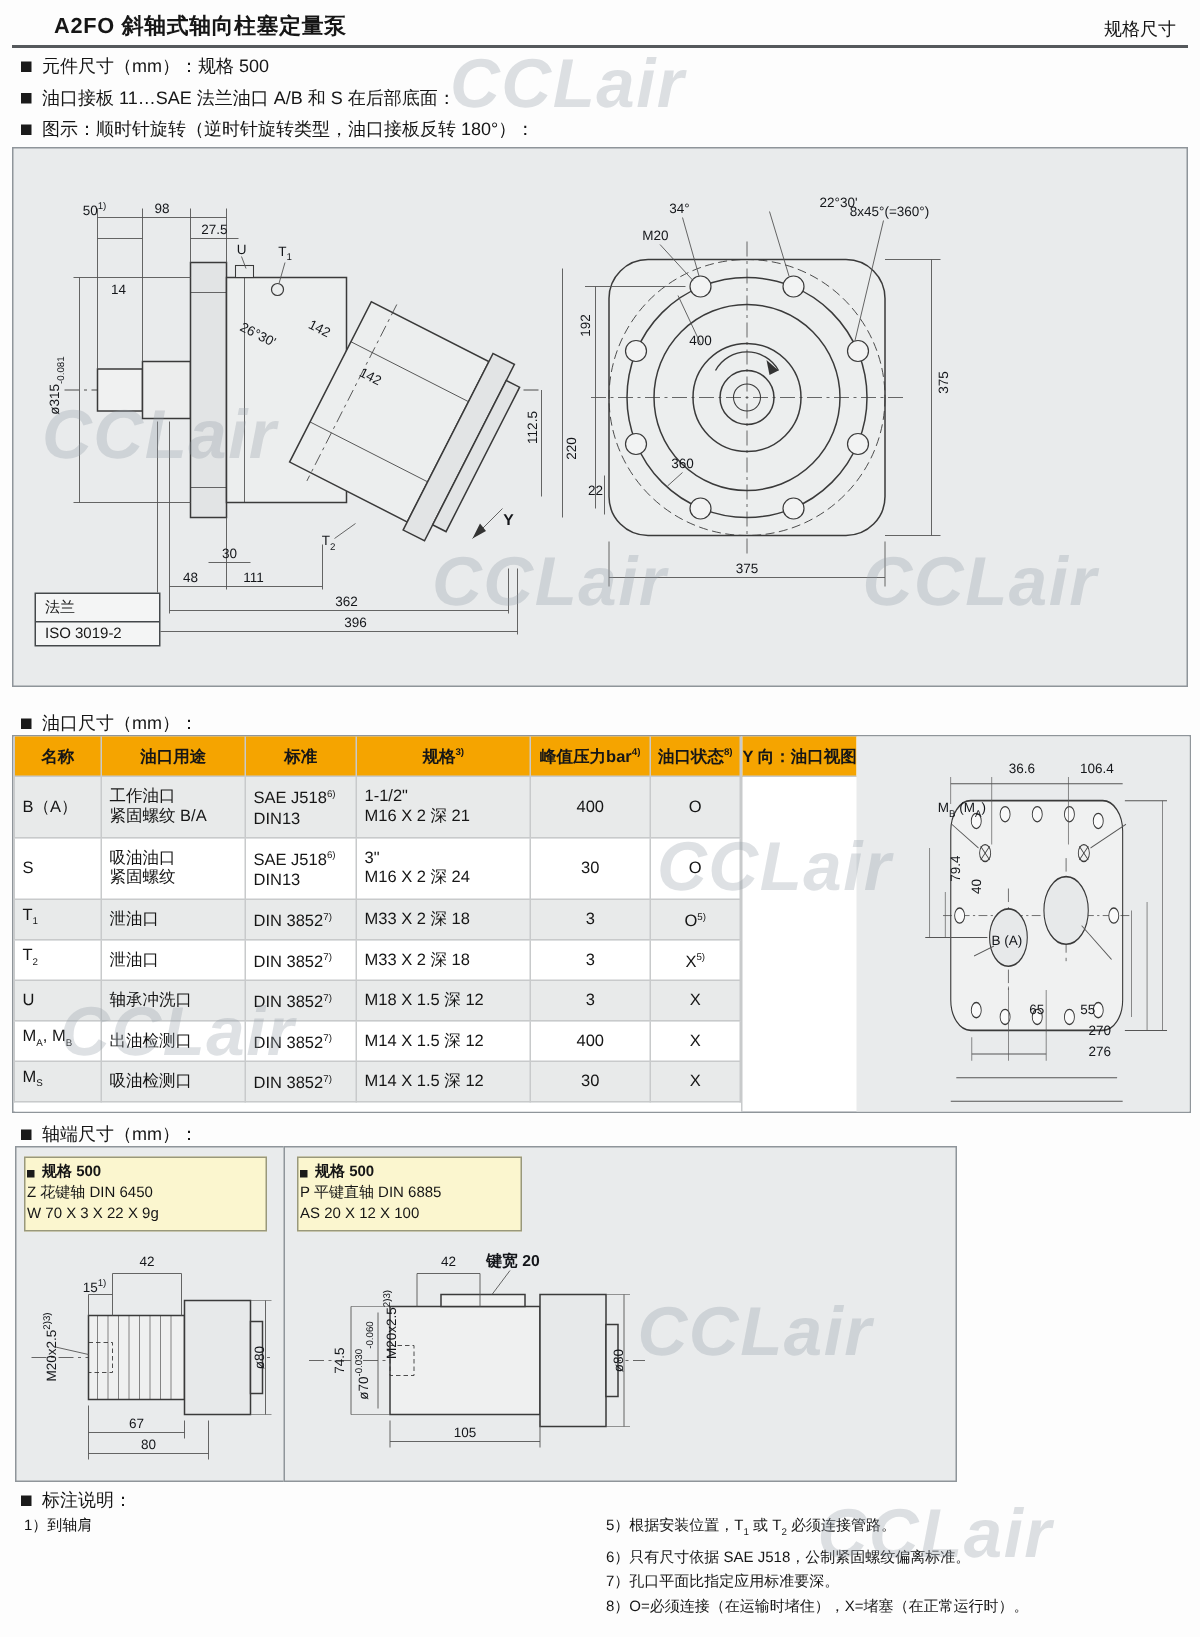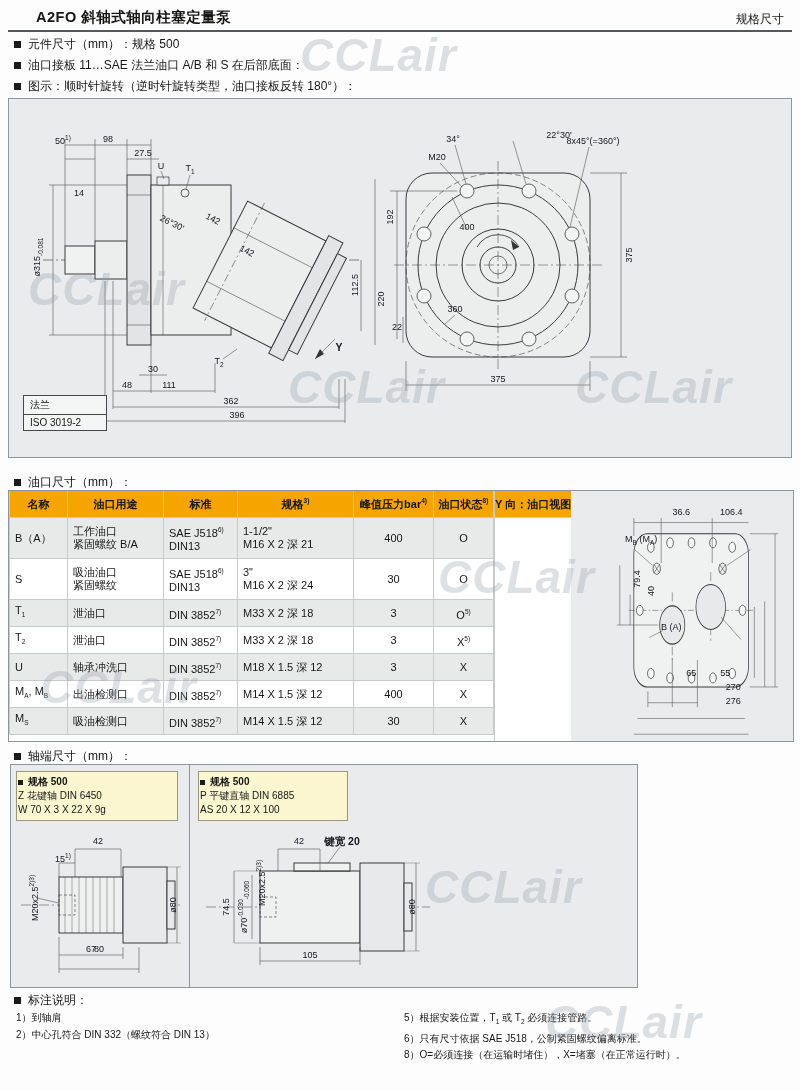--- a/index.html
+++ b/index.html
@@ -404,21 +404,21 @@
         <line x1="48" y1="190" x2="112" y2="190"></line>
         <line x1="48" y1="204" x2="128" y2="204"></line>
       </g>
     </svg>
     <div class="labels">
         <span class="dim-label" style="left: 87px; top: 76px;">42</span>
         <span class="dim-label" style="left: 52px; top: 92px;">15<sup>1)</sup></span>
         <span class="dim-label" style="left: 22px; top: 133px; transform: translate(-50%, -50%) rotate(-90deg);">M20x2.5<sup>2)3)</sup></span>
         <span class="dim-label" style="left: 162px; top: 140px; transform: translate(-50%, -50%) rotate(-90deg);">ø80</span>
         <span class="dim-label" style="left: 80px; top: 184px;">67</span>
-        <span class="dim-label" style="left: 88px; top: 184px;">80</span>
+        <span class="dim-label" style="left: 88px; top: 198px;">80</span>
       </div>
   </div>
 
   <div class="panel shaft-p2">
     <div class="spec-box" style="left:8px;top:6px;width:146px">
       <div class="s1">
           <span class="msq"></span>
         <span>规格 500</span>
         </div>
       <div>P 平键直轴 DIN 6885</div>
@@ -461,25 +461,25 @@
         <span class="dim-label" style="left: 120px; top: 190px;">105</span>
       </div>
   </div>
 
   <div class="section-head" style="top:992px">
     <span class="sq"></span>
     <span>标注说明：</span>
   </div>
   <div class="notes-col" style="left:16px;top:1010px;width:380px">
       <div class="note-line">1）到轴肩</div>
-      <div class="note-line">2）中心孔符合 DIN 332（螺纹符合 DIN 13）</div>
     </div>
   <div class="notes-col" style="left:404px;top:1010px;width:388px">
       <div class="note-line">5）根据安装位置，T<sub>1</sub> 或 T<sub>2</sub> 必须连接管路。</div>
       <div class="note-line">6）只有尺寸依据 SAE J518，公制紧固螺纹偏离标准。</div>
+      <div class="note-line">7）孔口平面比指定应用标准要深。</div>
       <div class="note-line">8）O=必须连接（在运输时堵住），X=堵塞（在正常运行时）。</div>
     </div>
 
   <div class="wm" style="left:300px;top:28px">CCLair</div>
   <div class="wm" style="left:28px;top:262px">CCLair</div>
   <div class="wm" style="left:288px;top:360px">CCLair</div>
   <div class="wm" style="left:575px;top:360px">CCLair</div>
   <div class="wm" style="left:438px;top:550px">CCLair</div>
   <div class="wm" style="left:40px;top:660px">CCLair</div>
   <div class="wm" style="left:425px;top:860px">CCLair</div>

